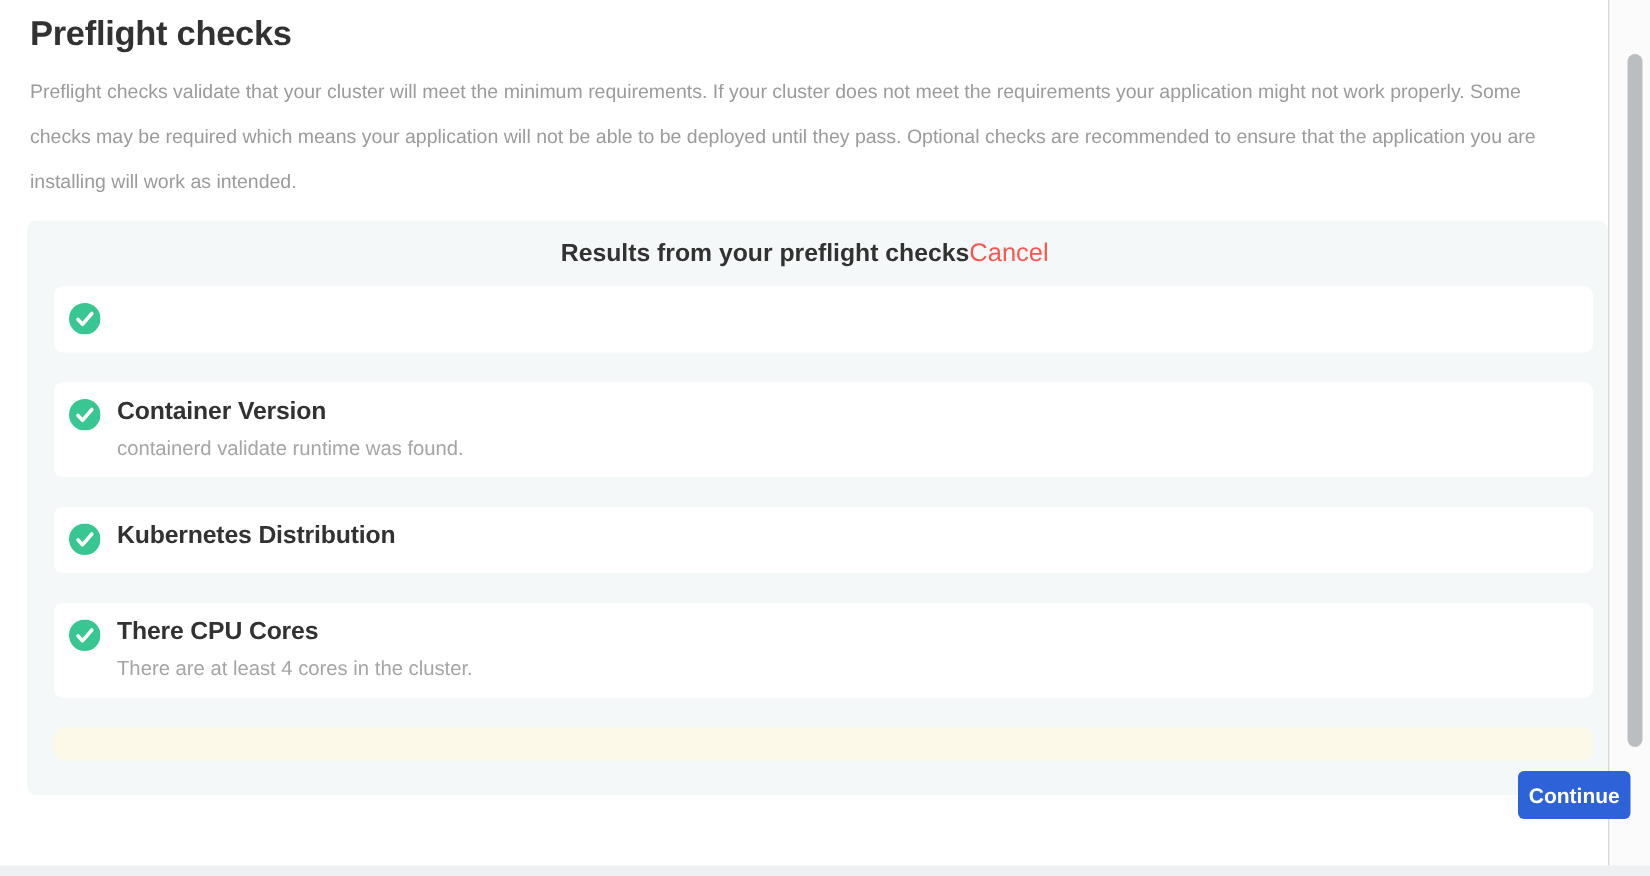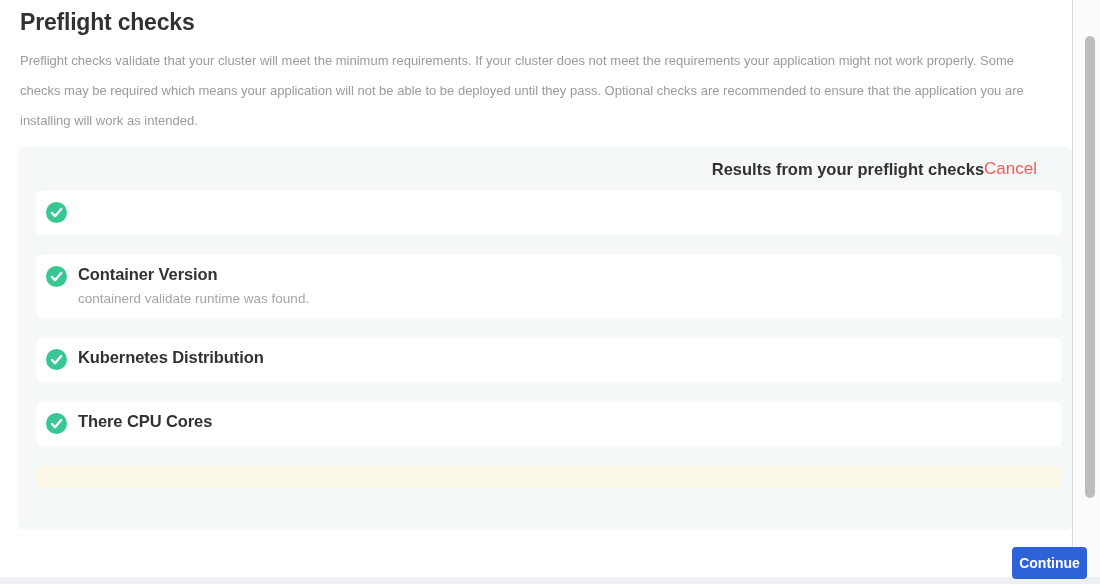--- a/index.html
+++ b/index.html
@@ -40,21 +40,21 @@
     font-size:13px; line-height:30px;
     color:var(--c-paragraph);
   }
   .results-card{
     position:absolute; left:18px; top:147px; width:1054px; height:383px;
     background:var(--c-card_bg);
     border-radius:6px;
     overflow:hidden;
   }
   .card-header{
-    display:flex; align-items:center; justify-content:flex-end;
+    display:flex; align-items:center; justify-content:center;
     padding:12px 35px 0 18px;
     margin-bottom:12px;
   }
   .card-header h2{
     font-size:16.5px; font-weight:700; color:var(--c-title);
   }
   .cancel-link{
     font-size:17px; font-weight:400; color:var(--c-cancel);
     text-decoration:none; cursor:pointer;
   }
@@ -71,21 +71,21 @@
   .icon-pass{ color:var(--c-pass); }
   .check-text{ display:flex; flex-direction:column; }
   .check-title{
     font-size:16.5px; font-weight:700; color:var(--c-title);
     letter-spacing:-0.1px;
   }
   .check-message{
     margin-top:7px; font-size:13.5px; color:var(--c-desc);
   }
   .continue-btn{
-    position:absolute; right:13px; bottom:5px;
+    position:absolute; right:13px; bottom:38px;
     width:75px; height:32px;
     background:var(--c-continue);
     color:#ffffff; font-family:inherit;
     font-size:14px; font-weight:700;
     border:none; border-radius:4px;
     cursor:pointer; z-index:5;
   }
   .scroll-gutter{
     position:absolute; right:0; top:0; width:26px; height:577px;
     background:#fbfbfb;
@@ -151,20 +151,21 @@
         <div class="check-item">
     <span class="check-icon icon-pass">
       <svg width="21" height="21" viewBox="0 0 21 21" aria-hidden="true">
         <circle cx="10.5" cy="10.5" r="10.5" fill="currentColor"></circle>
         <path d="M6 11 l3 3.2 l6.2 -7.2" stroke="#ffffff" stroke-width="2.4" fill="none" stroke-linecap="round" stroke-linejoin="round"></path>
       </svg>
     </span>
 
     <span class="check-text">
       <span class="check-title">There CPU Cores</span>
+      <span class="check-message">There are at least 4 cores in the cluster.</span>
     </span>
   </div>
         <div class="check-item warn">
     
     
     
   </div>
       </div>
   </div>
 </div>

